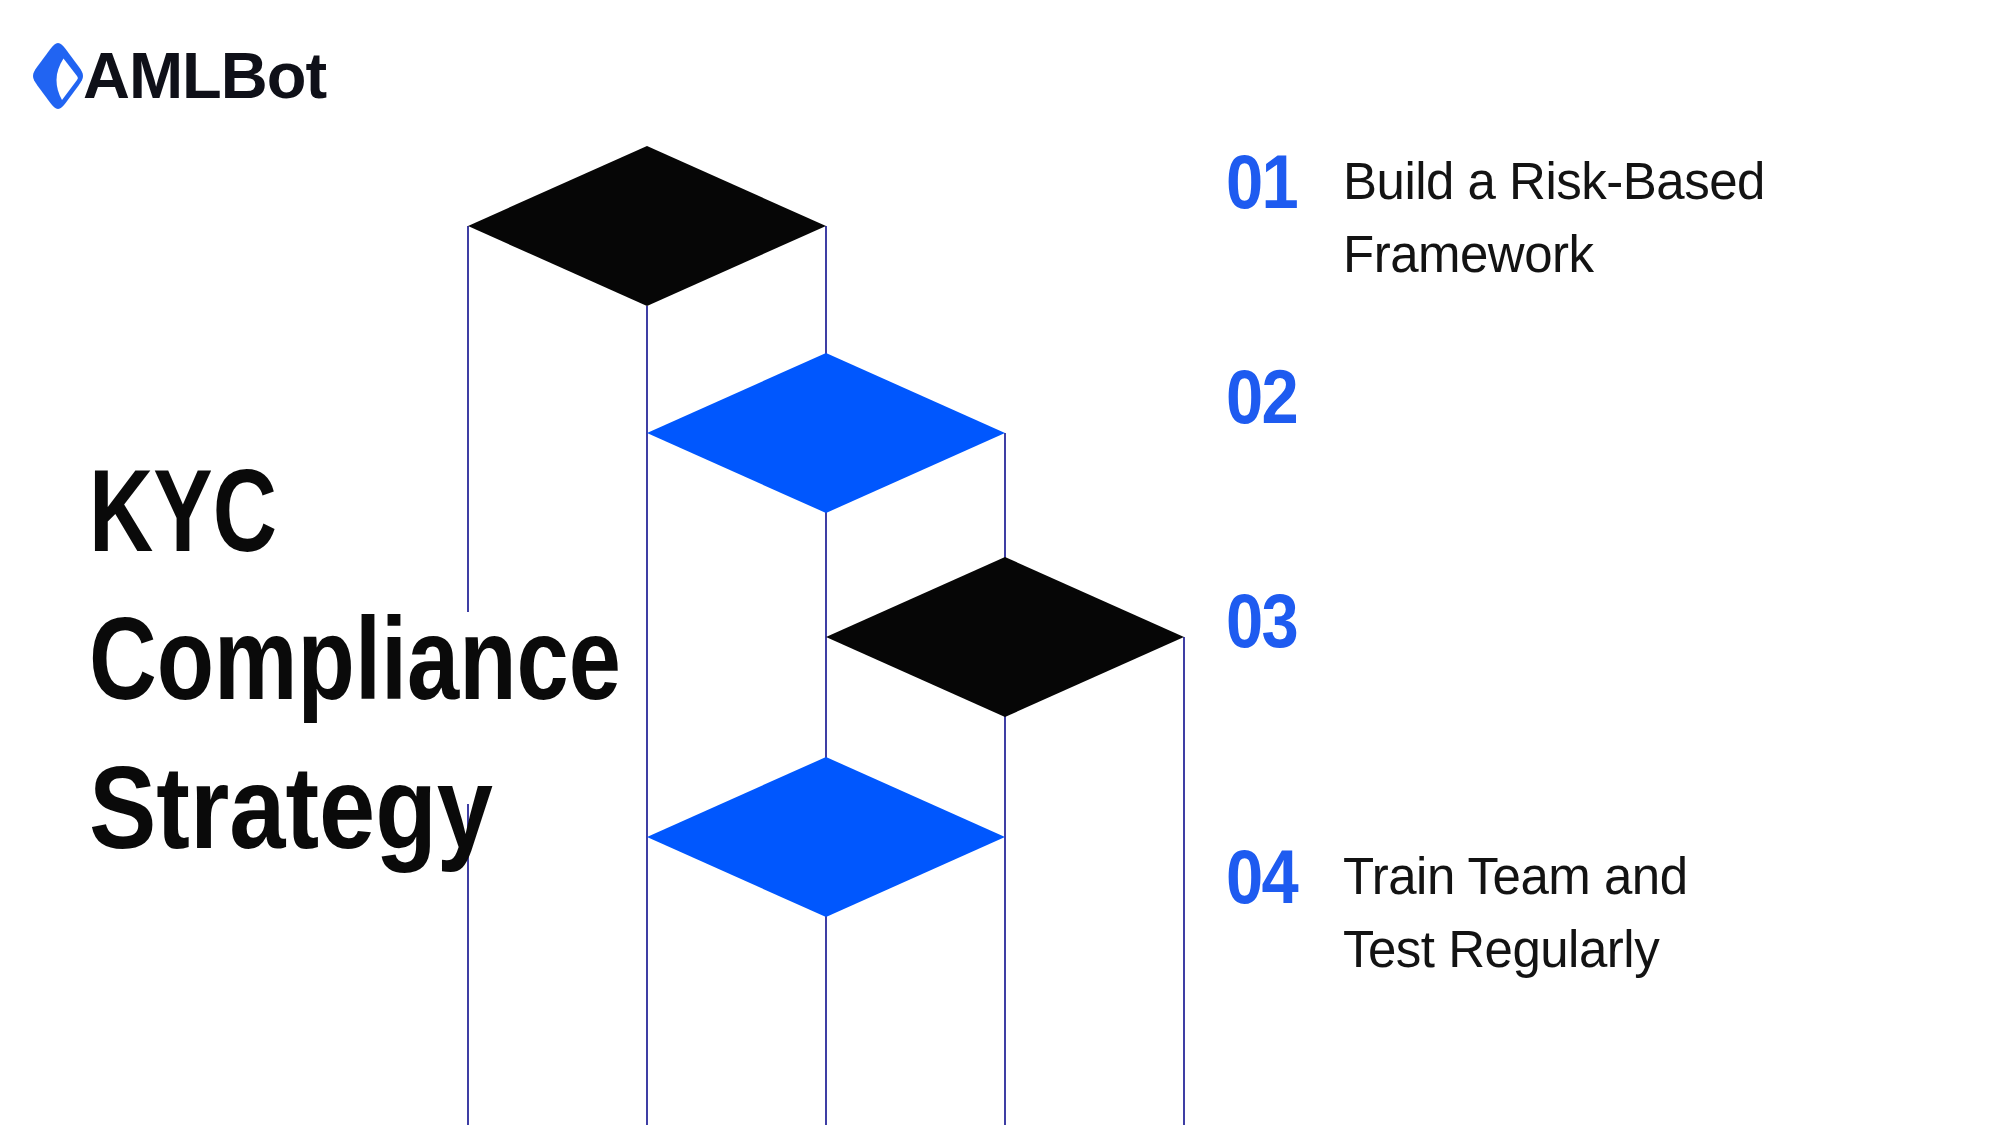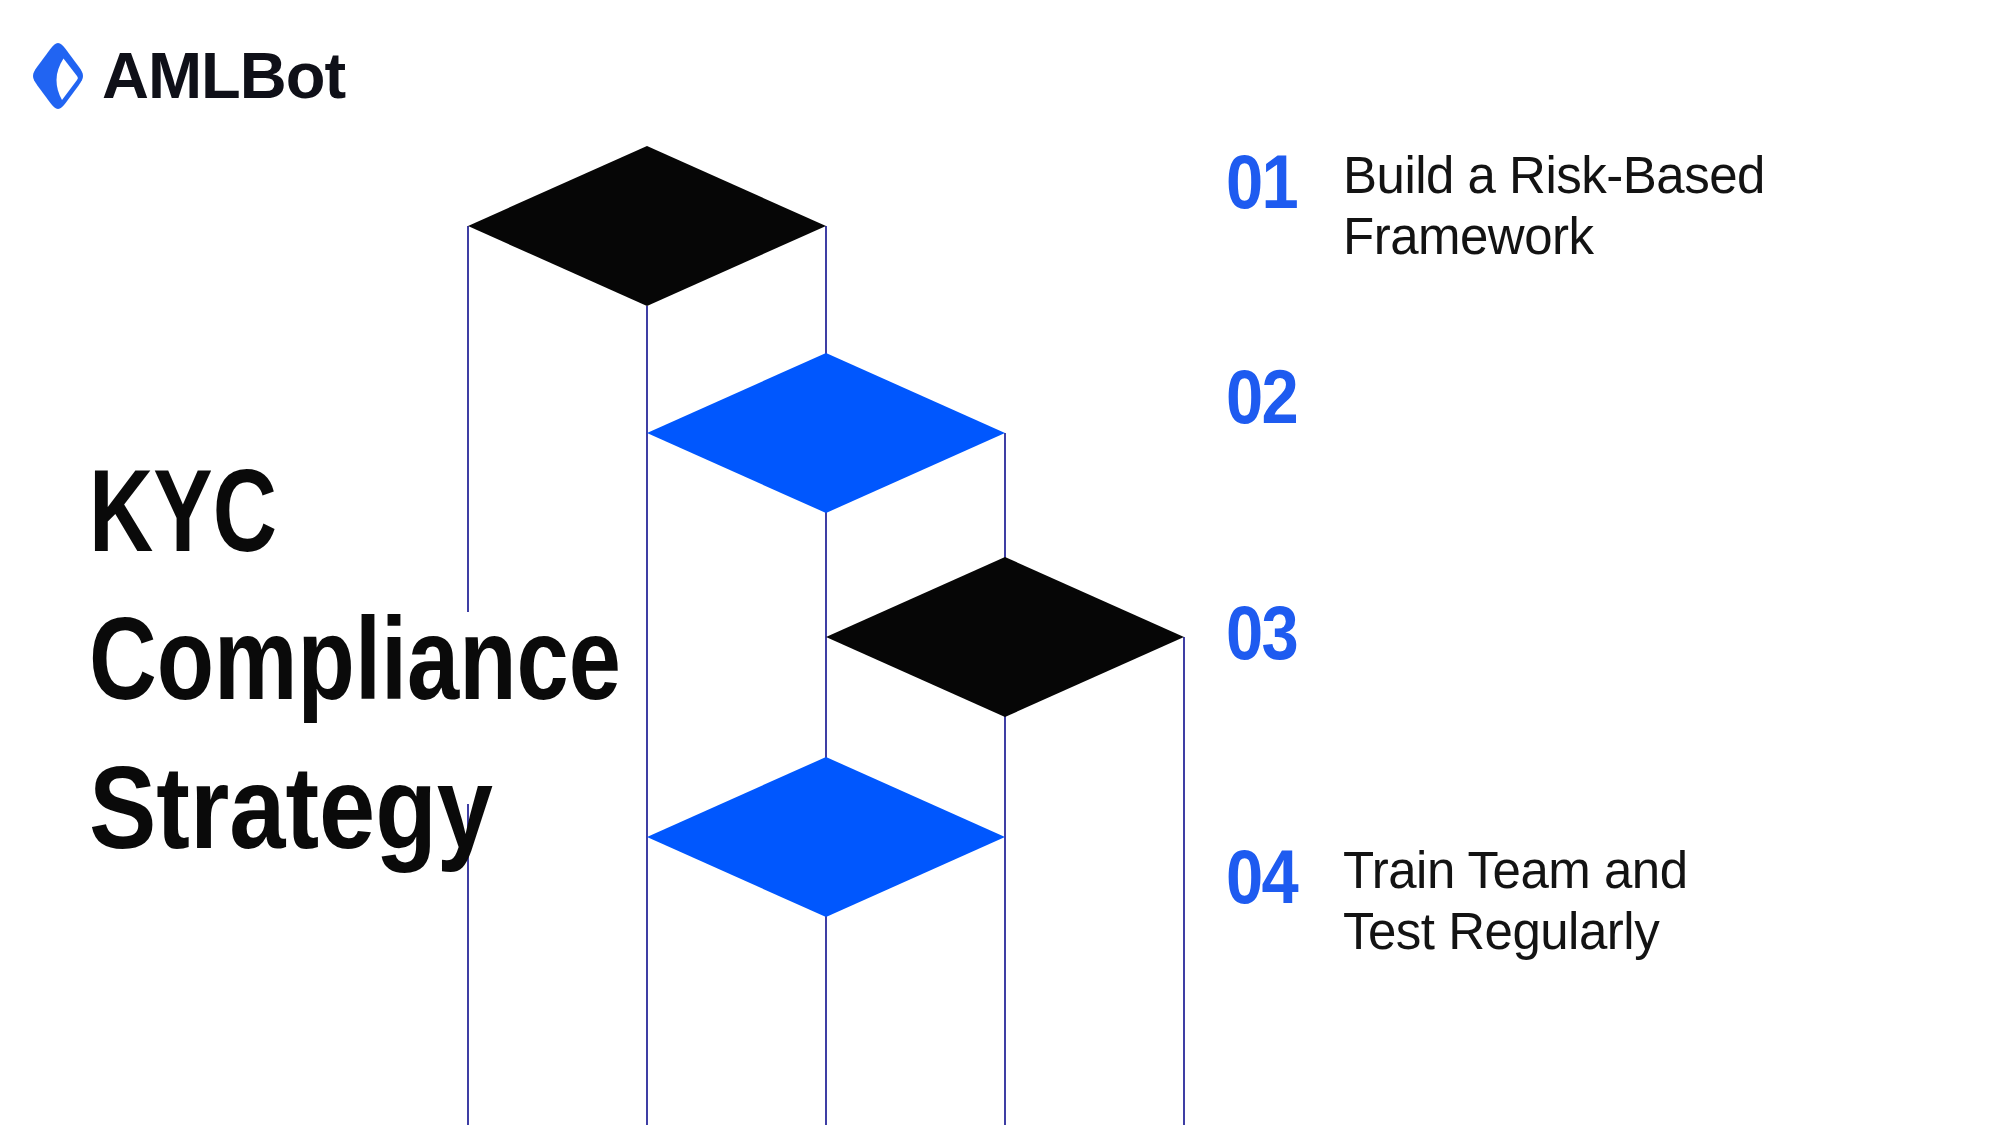--- a/index.html
+++ b/index.html
@@ -25,21 +25,20 @@
     fill: #0a0a0a;
   }
 
   
   .logo {
     position: absolute;
     left: 33px; top: 42px;
     height: 68px;
     display: flex;
     align-items: center;
-    gap: 19px;
   }
   .brand {
     font-size: 65px;
     font-weight: bold;
     color: #0f1018;
     letter-spacing: -1px;
     line-height: 68px;
   }
 
   
@@ -57,21 +56,21 @@
     line-height: 1;
     letter-spacing: -2px;
     color: #1e5bf0;
     transform: scaleX(.88);
     transform-origin: left top;
   }
   .step-text {
     position: absolute;
     left: 117px; top: 0;
     font-size: 51px;
-    line-height: 61px;
+    line-height: 73px;
     letter-spacing: -0.5px;
     color: #131313;
     white-space: pre-line;
   }
 </style>
 </head>
 <body>
 
 <svg class="scene" viewBox="0 0 2000 1125">
 
@@ -103,20 +102,20 @@
 </div>
 
 <div class="step" style="top:145px">
   <span class="step-num">01</span>
   <div class="step-text">Build a Risk-Based
 Framework</div>
 </div>
 <div class="step" style="top:360px">
   <span class="step-num">02</span>
 </div>
-<div class="step" style="top:596px">
+<div class="step" style="top:584px">
   <span class="step-num">03</span>
 </div>
 <div class="step" style="top:840px">
   <span class="step-num">04</span>
   <div class="step-text">Train Team and
 Test Regularly</div>
 </div>
 
 </body></html>

